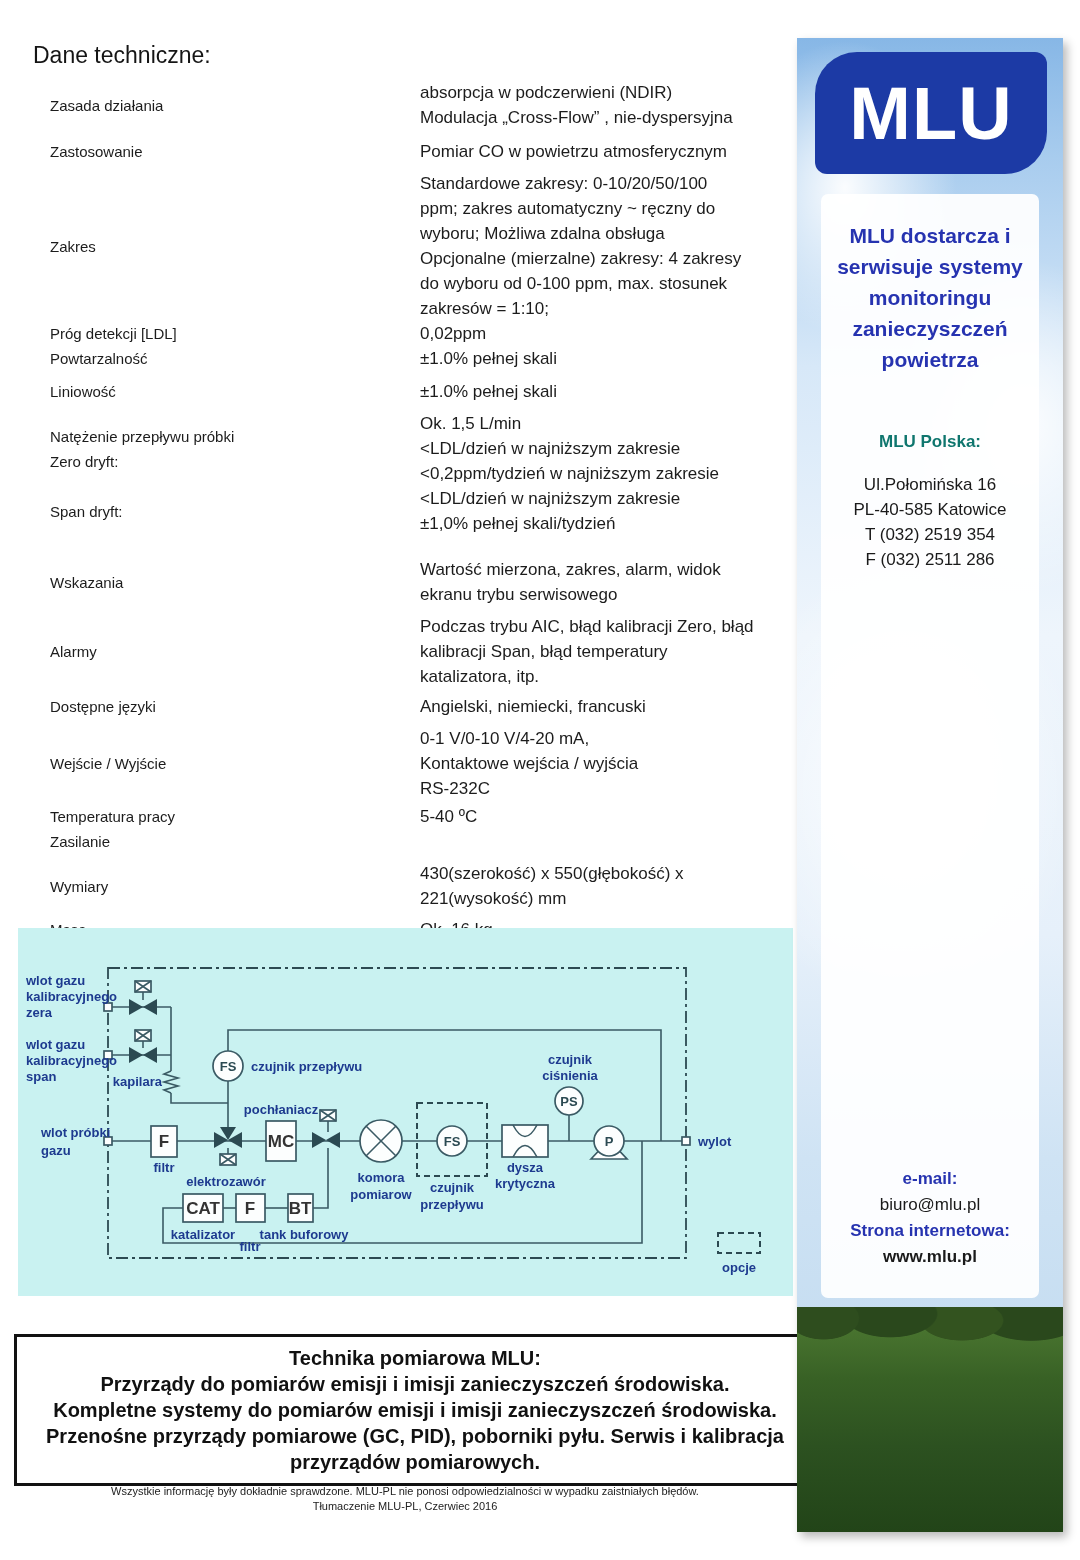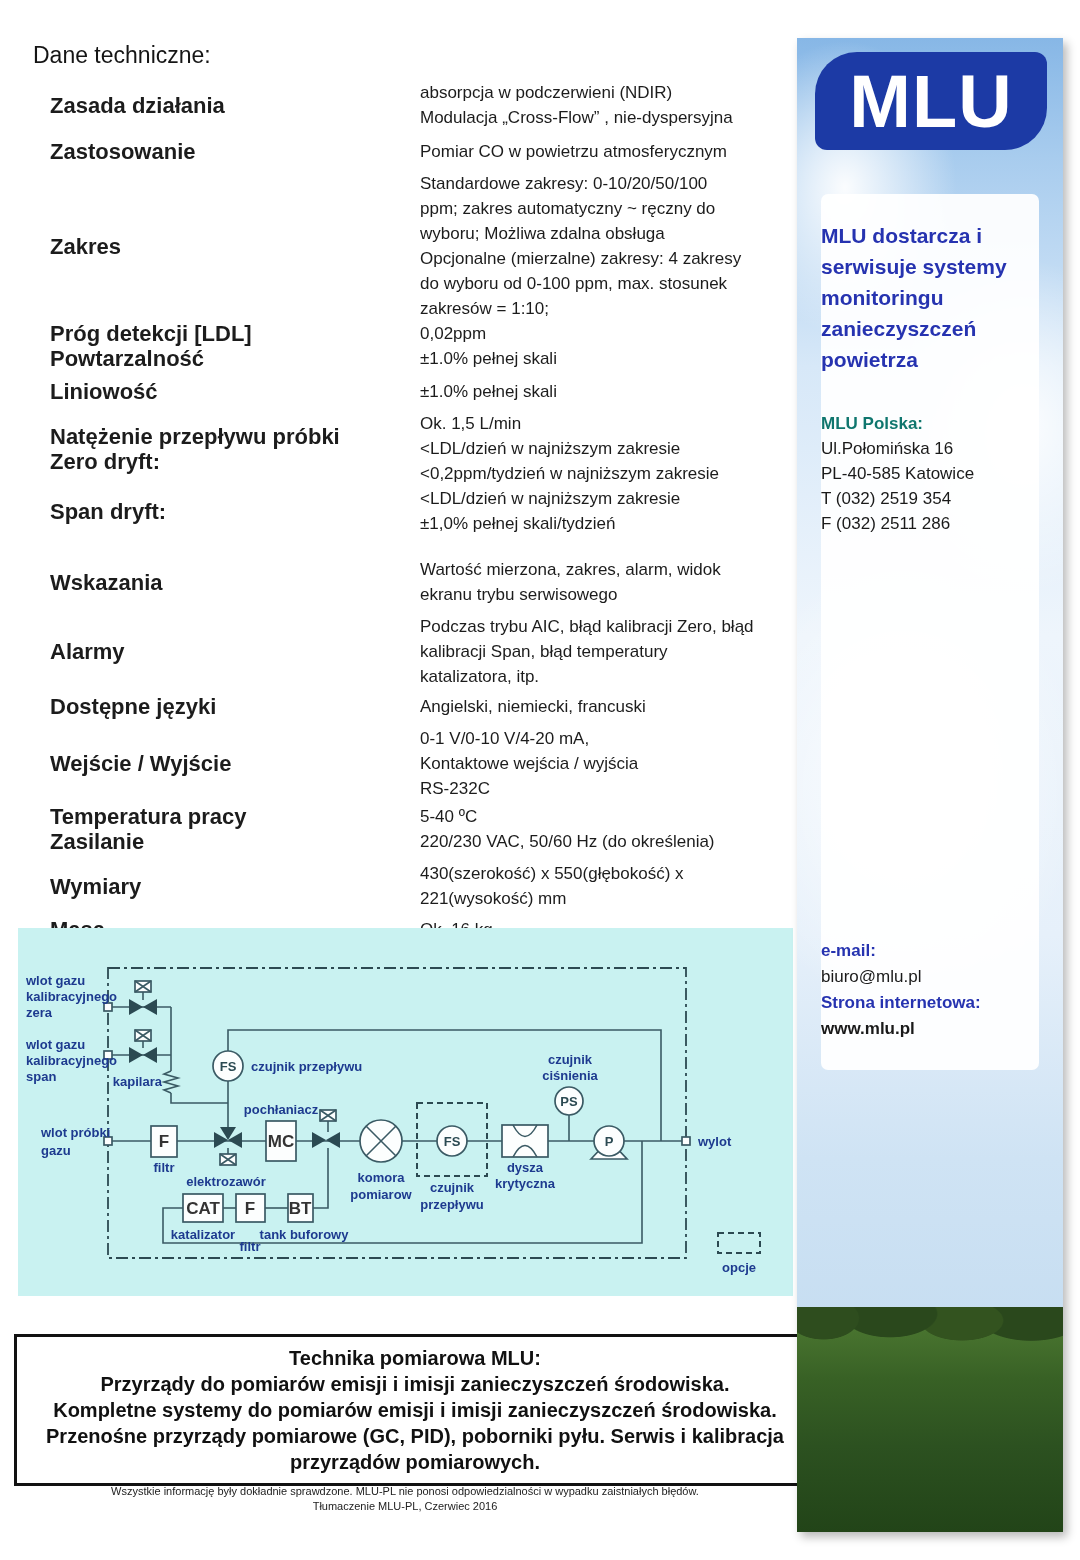--- a/index.html
+++ b/index.html
@@ -4,21 +4,21 @@
 <style>
   html,body{margin:0;padding:0;}
   body{width:1080px;height:1560px;position:relative;background:#ffffff;
        font-family:"Liberation Sans",sans-serif;color:#1c1c1c;overflow:hidden;}
   .abs{position:absolute;}
   
   #heading{left:33px;top:42px;font-size:23px;font-weight:normal;color:#151515;}
   
   #specs{left:50px;top:80px;width:742px;}
   .srow{display:flex;align-items:center;}
-  .lab{flex:0 0 370px;line-height:25px;font-size:22px;font-weight:bold;}
+  .lab{flex:0 0 370px;line-height:25px;font-size:15px;}
   .val{flex:1;line-height:25px;font-size:17px;}
   
   #diagram{left:18px;top:928px;width:775px;height:368px;background:#c9f2f1;}
   
   #infobox{left:14px;top:1334px;width:748px;border:3px solid #111;
            padding:8px 24px;text-align:center;font-size:20px;font-weight:bold;
            line-height:26px;color:#111;}
   
   #footer{left:20px;top:1484px;width:770px;text-align:center;font-size:11px;
           line-height:15px;color:#222;}
@@ -30,27 +30,27 @@
        radial-gradient(70% 16% at 85% 26%, rgba(255,255,255,.9), rgba(255,255,255,0) 70%),
        radial-gradient(90% 20% at 40% 50%, rgba(255,255,255,.85), rgba(255,255,255,0) 75%),
        linear-gradient(180deg,#87b7e6 0%,#a8ccee 8%,#d7e8f8 22%,#eef5fc 40%,#e6f0fa 60%,#cfe3f4 75%,#bcd7ee 100%);}
   #grass{position:absolute;left:0;right:0;bottom:0;height:225px;
      background:
        radial-gradient(60px 36px at 10% 5%, #2e4d1e 58%, rgba(0,0,0,0) 60%),
        radial-gradient(80px 40px at 35% 3%, #2a481c 58%, rgba(0,0,0,0) 60%),
        radial-gradient(70px 34px at 62% 6%, #33531f 58%, rgba(0,0,0,0) 60%),
        radial-gradient(90px 42px at 88% 4%, #2a481c 58%, rgba(0,0,0,0) 60%),
        linear-gradient(180deg,#4f7d35 0%,#47722e 12%,#386125 32%,#2c5120 62%,#224418 100%);}
-  #logo{position:absolute;left:18px;top:14px;width:232px;height:98px;
+  #logo{position:absolute;left:18px;top:14px;width:232px;height:122px;
      background:#1c3aa5;border-radius:42px 12px 42px 12px;
      display:flex;align-items:center;justify-content:center;}
   #logo span{color:#fff;font-size:74px;font-weight:bold;letter-spacing:1px;}
-  #panel{position:absolute;left:24px;top:156px;width:218px;height:876px;
+  #panel{position:absolute;left:24px;top:156px;width:218px;height:1104px;
      background:rgba(255,255,255,.93);border-radius:7px;
-     display:flex;flex-direction:column;text-align:left;}
+     display:flex;flex-direction:column;text-align:center;gap:18px;}
   .headline{margin-top:26px;font-size:21px;font-weight:bold;line-height:31px;color:#2633b0;}
   .company{margin-top:36px;font-size:17px;font-weight:bold;color:#0f766e;line-height:25px;}
   .addr{font-size:17px;line-height:25px;color:#1a1a1a;}
   .contact{margin-top:auto;padding-bottom:28px;font-size:17px;line-height:26px;}
   .blue{color:#2633b0;font-weight:bold;}
   .dark{color:#1a1a1a;}
   .bolddark{color:#1a1a1a;font-weight:bold;}
   
   svg .ln{stroke:#3a5a64;stroke-width:1.6;fill:none;}
   svg .dash{stroke:#2c4a52;stroke-width:1.8;fill:none;stroke-dasharray:12 4 3 4;}
@@ -182,23 +182,20 @@
     <div class="lab">
         <div>Temperatura pracy</div>
       </div>
     <div class="val">
         <div>5-40 ºC</div>
       </div>
   </div>
   <div class="srow" style="margin-top:0">
     <div class="lab">
         <div>Zasilanie</div>
-      </div>
-    <div class="val">
-        <div>220/230 VAC, 50/60 Hz (do określenia)</div>
       </div>
   </div>
   <div class="srow" style="margin-top:7px">
     <div class="lab">
         <div>Wymiary</div>
       </div>
     <div class="val">
       <div>430(szerokość) x 550(głębokość) x</div>
       <div>221(wysokość) mm</div>
     </div>

